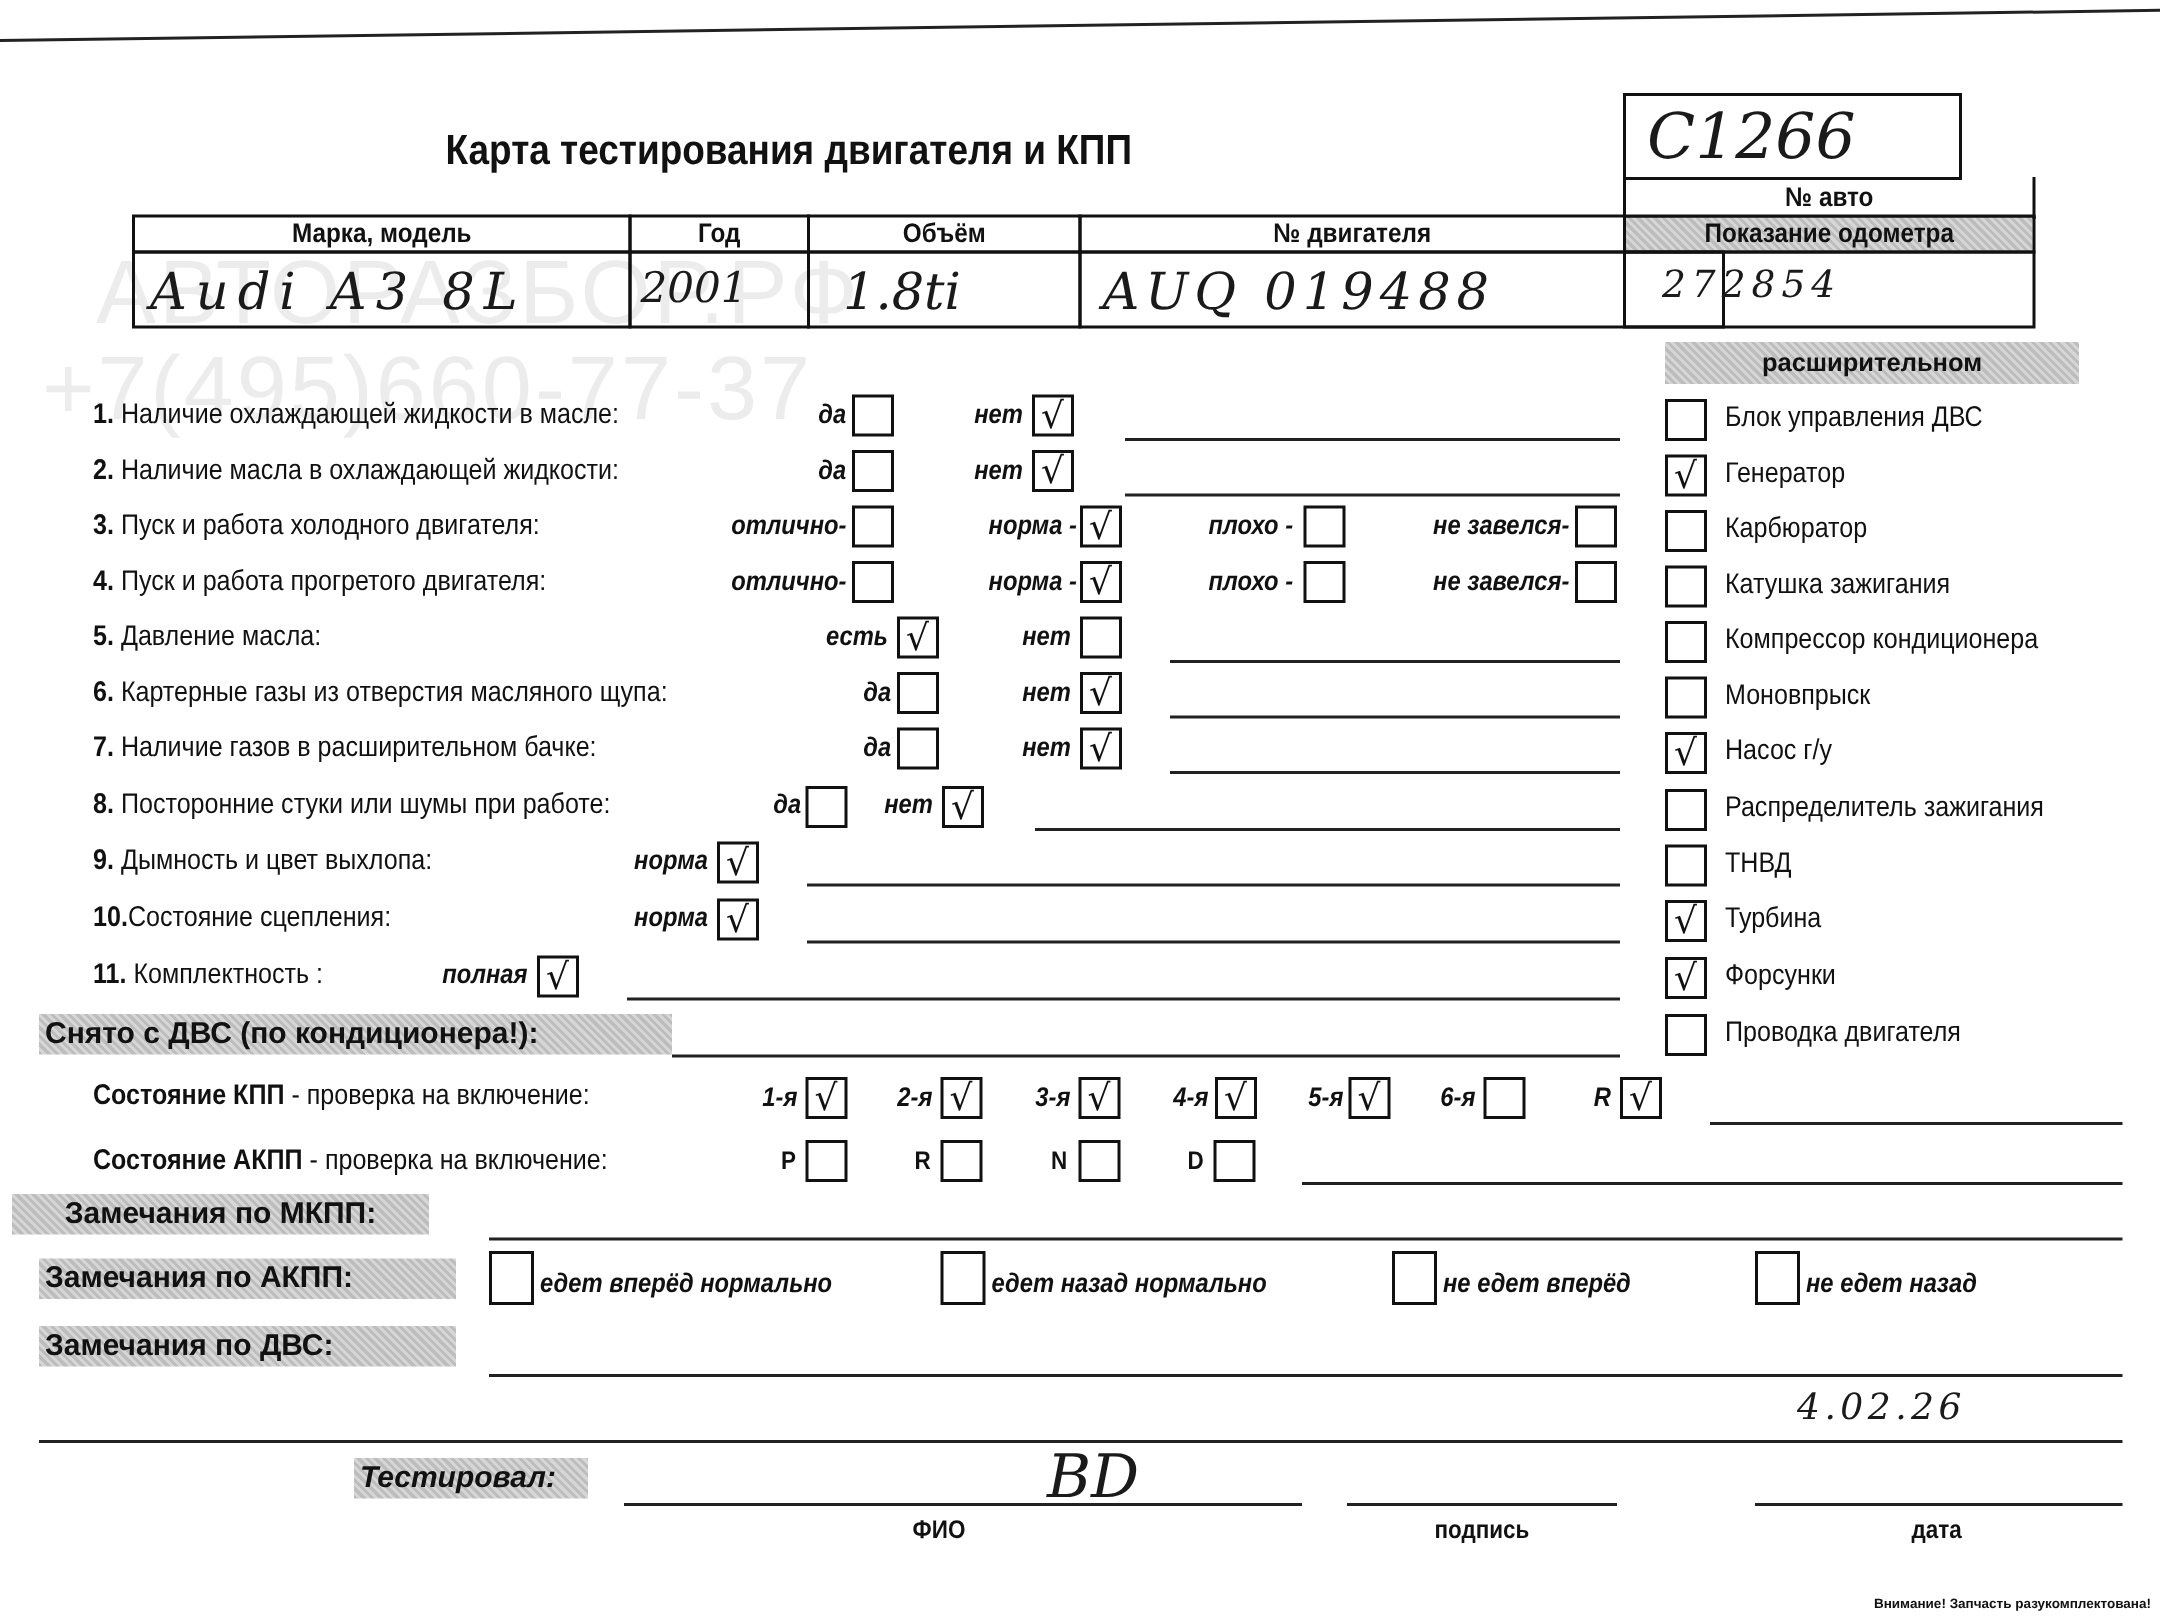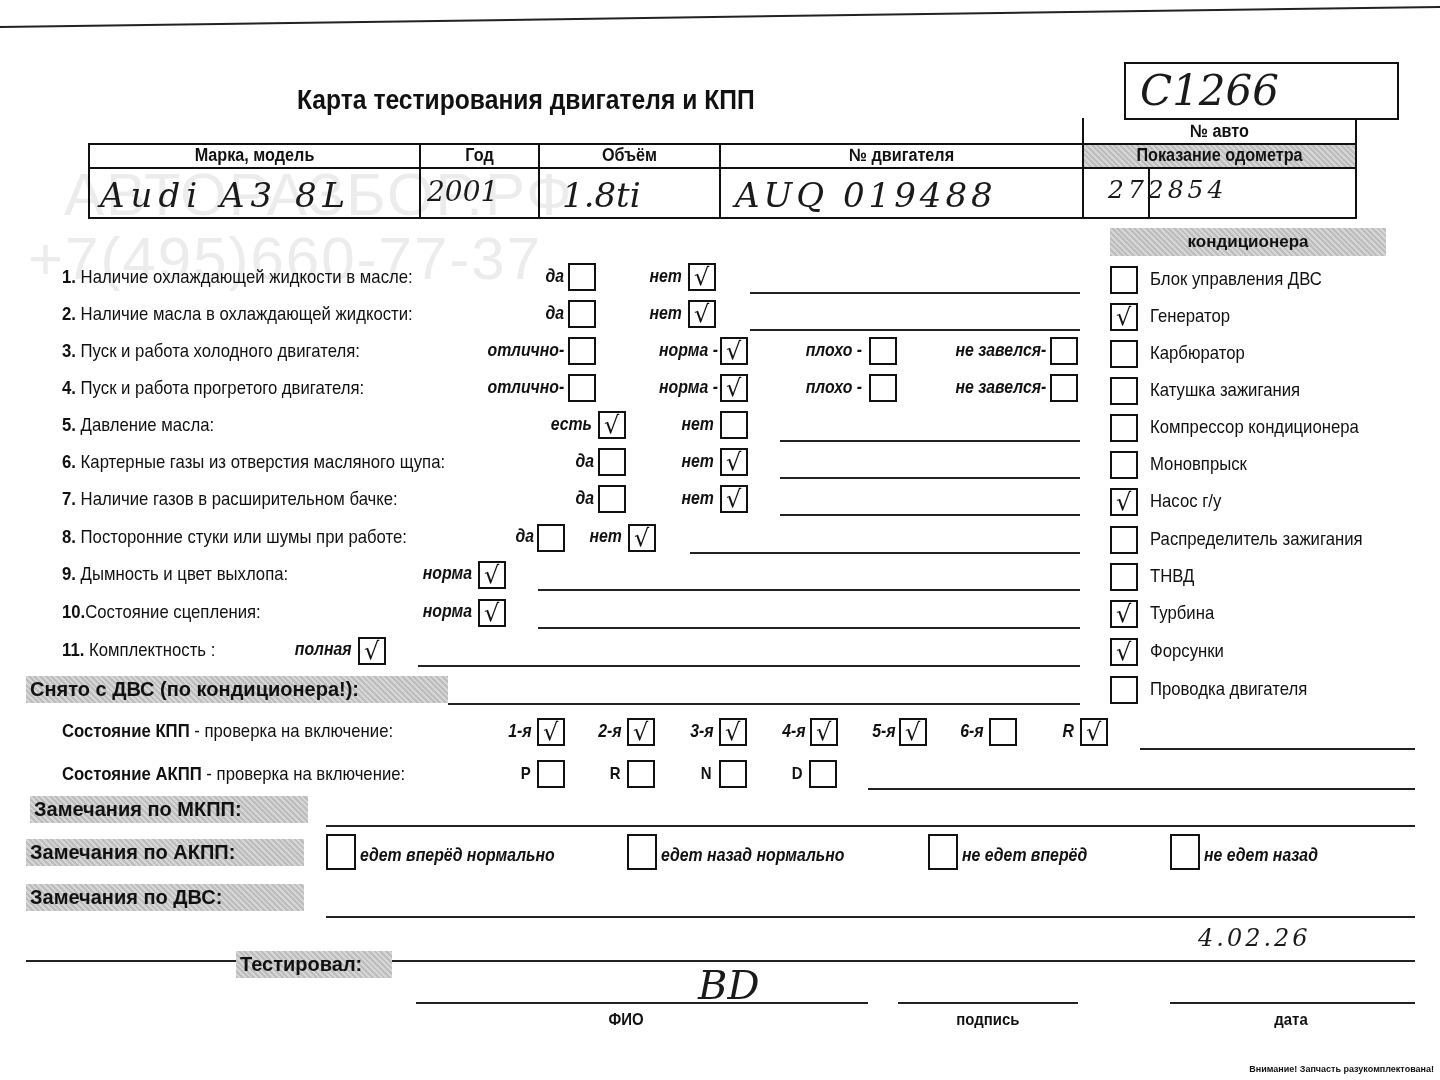--- a/index.html
+++ b/index.html
@@ -24,21 +24,21 @@
 </head>
 <body>
 
 <div class="topline"></div>
 
 <div class="wm" style="left:64px;top:160px;">АВТОРАЗБОР.РФ</div>
 <div class="wm" style="left:28px;top:224px;">+7(495)660-77-37</div>
 
 <div class="title">Карта тестирования двигателя  и КПП</div>
 
-<div class="cell" style="left:1082px;top:62px;width:275px;height:58px;margin-left:42px;">
+<div class="cell" style="left:1082px;top:62px;width:226px;height:58px;">
   <div class="hand" style="position:absolute;left:14px;top:2px;font-size:42px;">C1266</div>
 </div>
 <div class="cell" style="left:1082px;top:118px;width:275px;height:28px;border-top:none;">
   <div class="hdr" style="line-height:26px;">№ авто</div>
 </div>
 
 <div>
   <div class="cell" style="left:88px;top:143px;width:333px;height:26px;">
       <div class="hdr">Марка, модель</div>
     </div>
@@ -147,21 +147,21 @@
   <div class="line" style="left:538px;top:627px;width:542px;"></div>
 
   <div class="lbl" style="left:62px;top:639px;"><b>11.</b> <span>Комплектность :</span></div>
   <div class="it" style="right:1088px;top:639px;">полная</div>
   <div class="cb checked" style="left:358px;top:637px;"></div>
   <div class="line" style="left:418px;top:665px;width:662px;"></div>
 </div>
 
 <div>
   <div class="abs shade" style="left:1110px;top:228px;width:276px;height:28px;">
-    <div style="text-align:center;font-weight:bold;font-size:17px;line-height:28px;">кондиционера</div>
+    <div style="text-align:center;font-weight:bold;font-size:17px;line-height:28px;">расширительном</div>
   </div>
   <div class="cb" style="left:1110px;top:266px;"></div>
   <div class="lbl" style="left:1150px;top:268px;">Блок управления ДВС</div>
   <div class="cb checked" style="left:1110px;top:303px;"></div>
   <div class="lbl" style="left:1150px;top:305px;">Генератор</div>
   <div class="cb" style="left:1110px;top:340px;"></div>
   <div class="lbl" style="left:1150px;top:342px;">Карбюратор</div>
   <div class="cb" style="left:1110px;top:377px;"></div>
   <div class="lbl" style="left:1150px;top:379px;">Катушка зажигания</div>
   <div class="cb" style="left:1110px;top:414px;"></div>
@@ -206,39 +206,39 @@
 <div class="small" style="left:520px;top:764px;">P</div>
 <div class="cb" style="left:537px;top:760px;"></div>
 <div class="small" style="left:609px;top:764px;">R</div>
 <div class="cb" style="left:627px;top:760px;"></div>
 <div class="small" style="left:700px;top:764px;">N</div>
 <div class="cb" style="left:719px;top:760px;"></div>
 <div class="small" style="left:791px;top:764px;">D</div>
 <div class="cb" style="left:809px;top:760px;"></div>
 <div class="line" style="left:868px;top:788px;width:547px;"></div>
 
-<div class="sec shade" style="left:30px;top:796px;width:270px;"><span>Замечания по МКПП:</span></div>
+<div class="sec shade" style="left:8px;top:796px;width:270px;text-align:center;"><span>Замечания по МКПП:</span></div>
 <div class="line" style="left:326px;top:825px;width:1089px;"></div>
 
 <div class="sec shade" style="left:26px;top:839px;width:270px;"><span>Замечания по АКПП:</span></div>
 <div class="cb" style="left:326px;top:834px;width:30px;height:36px;"></div>
 <div class="it" style="left:360px;top:845px;transform-origin:0 50%;">едет вперёд нормально</div>
 <div class="cb" style="left:627px;top:834px;width:30px;height:36px;"></div>
 <div class="it" style="left:661px;top:845px;transform-origin:0 50%;">едет назад нормально</div>
 <div class="cb" style="left:928px;top:834px;width:30px;height:36px;"></div>
 <div class="it" style="left:962px;top:845px;transform-origin:0 50%;">не едет вперёд</div>
 <div class="cb" style="left:1170px;top:834px;width:30px;height:36px;"></div>
 <div class="it" style="left:1204px;top:845px;transform-origin:0 50%;">не едет назад</div>
 
 <div class="sec shade" style="left:26px;top:884px;width:270px;"><span>Замечания по ДВС:</span></div>
 <div class="line" style="left:326px;top:916px;width:1089px;"></div>
 
 <div class="line" style="left:26px;top:960px;width:1389px;"></div>
 
-<div class="sec shade" style="left:236px;top:951px;width:148px;"><span>Тестировал:</span></div>
+<div class="sec shade" style="left:236px;top:972px;width:148px;font-style:italic;"><span>Тестировал:</span></div>
 <div class="hand" style="position:absolute;left:660px;top:962px;font-size:40px;margin-left:38px;">BD</div>
 <div class="line" style="left:416px;top:1002px;width:452px;"></div>
 <div class="small" style="left:606px;top:1010px;">ФИО</div>
 <div class="line" style="left:898px;top:1002px;width:180px;"></div>
 <div class="small" style="left:952px;top:1010px;">подпись</div>
 <div class="hand" style="position:absolute;left:1198px;top:924px;font-size:24px;letter-spacing:3px;font-style:italic;">4.02.26</div>
 <div class="line" style="left:1170px;top:1002px;width:245px;"></div>
 <div class="small" style="left:1272px;top:1010px;">дата</div>
 
 <div class="abs" style="right:6px;top:1064px;font-size:9px;font-weight:bold;white-space:nowrap;">Внимание! Запчасть разукомплектована!</div>

